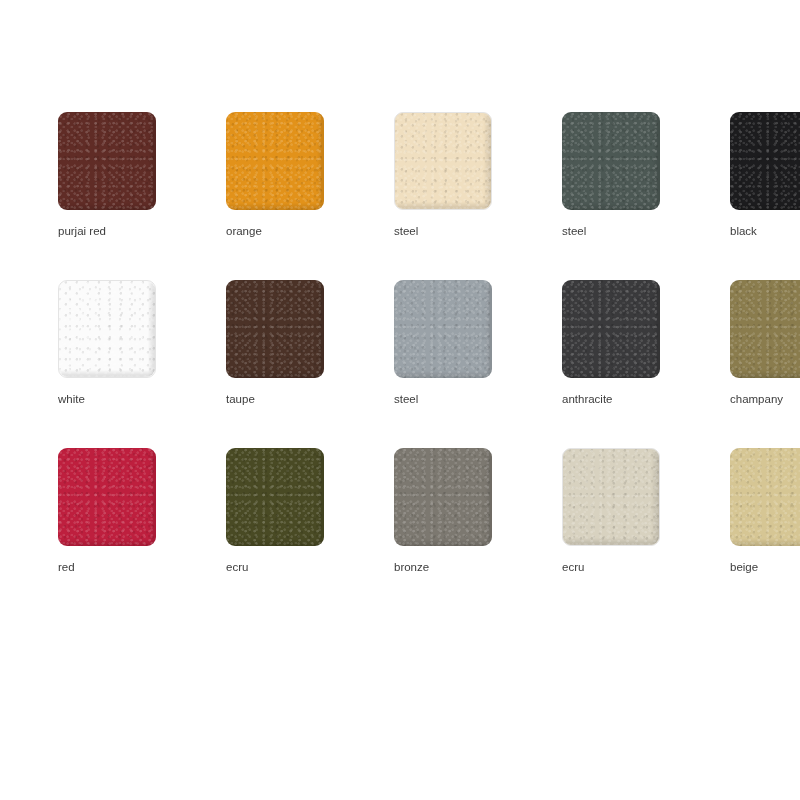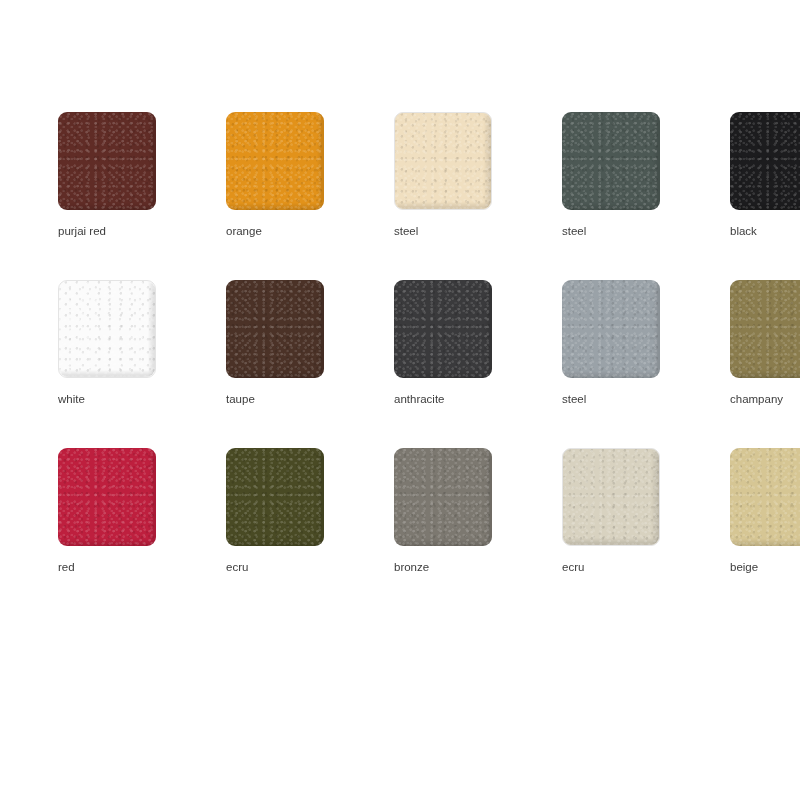--- a/index.html
+++ b/index.html
@@ -115,26 +115,26 @@
       </div>
       <div class="swatch-cell">
         <div class="swatch-chip is-light" style="background-color: rgb(251, 251, 251);"></div>
         <div class="swatch-label">white</div>
       </div>
       <div class="swatch-cell">
         <div class="swatch-chip" style="background-color: rgb(75, 50, 39);"></div>
         <div class="swatch-label">taupe</div>
       </div>
       <div class="swatch-cell">
+        <div class="swatch-chip" style="background-color: rgb(154, 162, 168);"></div>
+        <div class="swatch-label">steel</div>
+      </div>
+      <div class="swatch-cell">
         <div class="swatch-chip" style="background-color: rgb(58, 58, 60);"></div>
         <div class="swatch-label">anthracite</div>
-      </div>
-      <div class="swatch-cell">
-        <div class="swatch-chip" style="background-color: rgb(154, 162, 168);"></div>
-        <div class="swatch-label">steel</div>
       </div>
       <div class="swatch-cell">
         <div class="swatch-chip" style="background-color: rgb(138, 124, 77);"></div>
         <div class="swatch-label">champany</div>
       </div>
       <div class="swatch-cell">
         <div class="swatch-chip" style="background-color: rgb(190, 31, 62);"></div>
         <div class="swatch-label">red</div>
       </div>
       <div class="swatch-cell">

